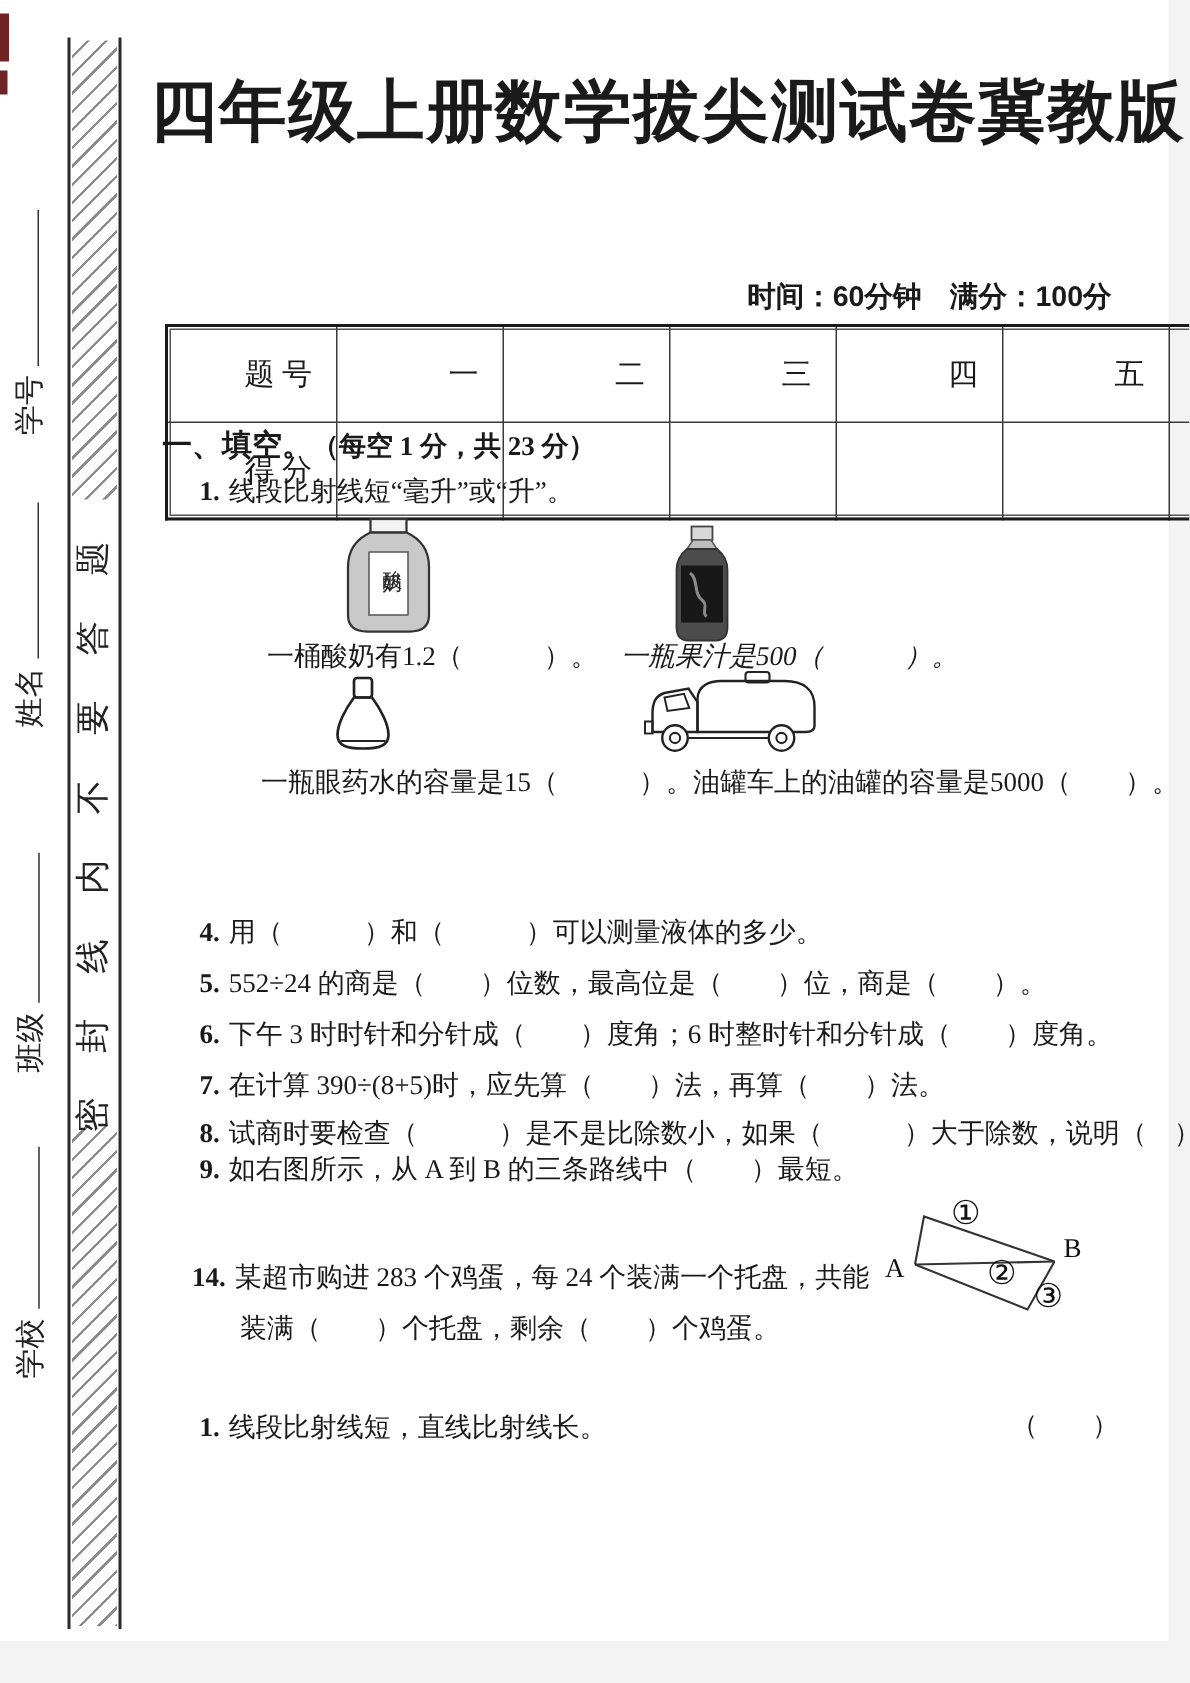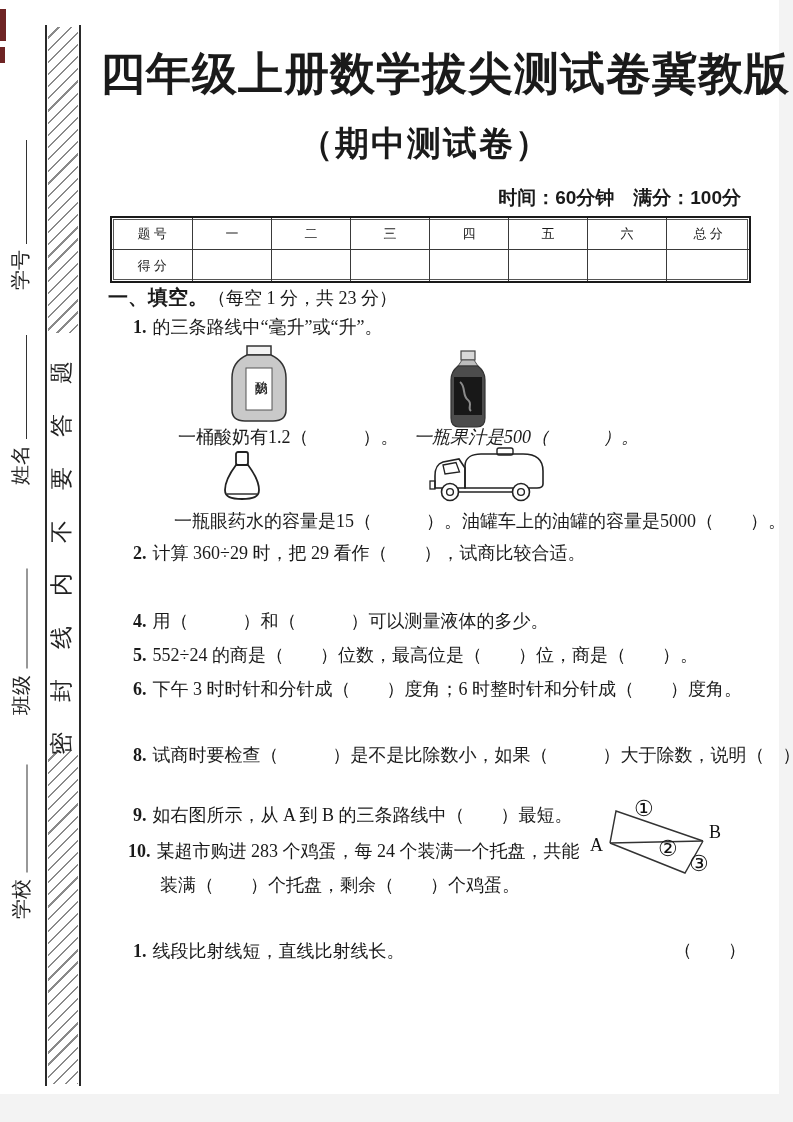--- a/index.html
+++ b/index.html
@@ -60,29 +60,29 @@
   }
 
   
   table.score{
     position:absolute;left:110px;top:216px;width:630px;height:62px;
     border-collapse:collapse;table-layout:fixed;
   }
   table.score,table.score td{border:1px solid #3a3a3a;}
   table.score{border:2px solid #1a1a1a;box-shadow:0 0 0 1px #fff inset,0 0 0 2px #555 inset;}
   table.score td{
-    text-align:center;vertical-align:middle;font-size:13px;height:31px;
-    font-family:"Liberation Serif","DejaVu Serif",serif;padding:0;
+    text-align:right;vertical-align:middle;font-size:20px;height:31px;
+    font-family:"Liberation Serif","DejaVu Serif",serif;padding:16px;
   }
   .colA{width:80px;} .colB{width:78px;} .colH{width:82px;}
 
   
   .line{position:absolute;white-space:nowrap;font-size:18px;line-height:26px;}
   .sec-head{font-family:"Liberation Sans","DejaVu Sans",sans-serif;font-weight:bold;font-size:20px;text-align:center;}
-  .note{font-family:"Liberation Serif","DejaVu Serif",serif;font-weight:normal;font-size:18px;}
+  .note{font-family:"Liberation Serif","DejaVu Serif",serif;font-weight:bold;font-size:18px;}
   .qnum{font-weight:bold;margin-right:6px;}
   .blank-right{position:absolute;left:674px;top:938px;font-size:18px;}
 
   
   .illus{position:absolute;}
   .yogurt{left:228px;top:344px;}
   .yogurt-label-text{
     position:absolute;left:21px;top:26px;width:20px;
     font-size:13px;line-height:1.3;text-align:center;color:#222;
     writing-mode:vertical-rl;letter-spacing:2px;
@@ -108,21 +108,20 @@
   <div class="hatch hatch-top"></div>
   <div class="hatch hatch-bottom"></div>
   <div class="seal-text">密封线内不要答题</div>
 
   <div class="seal-field sf1"><span>学号</span><span class="fline"></span></div>
   <div class="seal-field sf2"><span>姓名</span><span class="fline"></span></div>
   <div class="seal-field sf3"><span>班级</span><span class="fline"></span></div>
   <div class="seal-field sf4"><span>学校</span><span class="fline"></span></div>
 
   <div class="title">四年级上册数学拔尖测试卷冀教版</div>
-  <div class="subtitle">（期中测试卷）</div>
   <div class="info-line">时间：60分钟　满分：100分</div>
 
   <table class="score">
     <tbody>
         <tr>
       <td class="colA">题 号</td>
       <td class="colB">一</td>
       <td class="colB">二</td>
       <td class="colB">三</td>
       <td class="colB">四</td>
@@ -141,21 +140,21 @@
       <td></td>
     </tr>
   </tbody>
     </table>
 
   <div class="line" style="left:108px;top:284px;">
     <span class="sec-head">一、填空。</span><span class="note">（每空 1 分，共 23 分）</span>
   </div>
 
   <div class="line" style="left:133px;top:314px;">
-    <span class="qnum">1.</span><span>的三条路线中“毫升”或“升”。</span>
+    <span class="qnum">1.</span><span>线段比射线短“毫升”或“升”。</span>
   </div>
 
   <div class="illus yogurt">
     <svg width="62" height="80" viewBox="0 0 62 80">
       <rect x="19" y="2" width="24" height="9" fill="#f2f2f2" stroke="#333" stroke-width="1.5"></rect>
       <path d="M19,11 C8,16 4,24 4,34 L4,66 C4,74 9,77 17,77 L45,77 C53,77 58,74 58,66 L58,34 C58,24 54,16 43,11 Z" fill="#c9c9c9" stroke="#333" stroke-width="1.5"></path>
       <rect x="18" y="24" width="26" height="42" fill="#ffffff" stroke="#555" stroke-width="1"></rect>
     </svg>
     <div class="yogurt-label-text">酸奶</div>
   </div>
@@ -191,27 +190,27 @@
       <circle cx="27" cy="46" r="8.5" fill="#fff" stroke="#222" stroke-width="1.6"></circle>
       <circle cx="27" cy="46" r="3.4" fill="none" stroke="#222" stroke-width="1.4"></circle>
       <circle cx="98" cy="46" r="8.5" fill="#fff" stroke="#222" stroke-width="1.6"></circle>
       <circle cx="98" cy="46" r="3.4" fill="none" stroke="#222" stroke-width="1.4"></circle>
       <path d="M36,46 L89,46" fill="none" stroke="#222" stroke-width="1.3"></path>
     </svg>
   </div>
 
   <div class="line" style="left:174px;top:508px;">一瓶眼药水的容量是15（　　　）。油罐车上的油罐的容量是5000（　　）。</div>
 
-  <div class="line" style="left:133px;top:540px;"><span class="qnum">2.</span><span>计算 360÷29 时，把 29 看作（　　），试商比较合适。</span></div>
   <div class="line" style="left:133px;top:608px;"><span class="qnum">4.</span><span>用（　　　）和（　　　）可以测量液体的多少。</span></div>
   <div class="line" style="left:133px;top:642px;text-align:right;"><span class="qnum">5.</span><span>552÷24 的商是（　　）位数，最高位是（　　）位，商是（　　）。</span></div>
   <div class="line" style="left:133px;top:676px;"><span class="qnum">6.</span><span>下午 3 时时针和分针成（　　）度角；6 时整时针和分针成（　　）度角。</span></div>
+  <div class="line" style="left:133px;top:710px;"><span class="qnum">7.</span><span>在计算 390÷(8+5)时，应先算（　　）法，再算（　　）法。</span></div>
   <div class="line" style="left:133px;top:742px;"><span class="qnum">8.</span><span>试商时要检查（　　　）是不是比除数小，如果（　　　）大于除数，说明（　）</span></div>
-  <div class="line" style="left:133px;top:802px;"><span class="qnum">9.</span><span>如右图所示，从 A 到 B 的三条路线中（　　）最短。</span></div>
-  <div class="line" style="left:128px;top:838px;"><span class="qnum">10.</span><span>某超市购进 283 个鸡蛋，每 24 个装满一个托盘，共能</span></div>
+  <div class="line" style="left:133px;top:766px;"><span class="qnum">9.</span><span>如右图所示，从 A 到 B 的三条路线中（　　）最短。</span></div>
+  <div class="line" style="left:128px;top:838px;"><span class="qnum">14.</span><span>某超市购进 283 个鸡蛋，每 24 个装满一个托盘，共能</span></div>
   <div class="line" style="left:160px;top:872px;">装满（　　）个托盘，剩余（　　）个鸡蛋。</div>
 
   <div class="illus route">
     <svg width="205" height="100" viewBox="0 0 205 100">
       <polyline points="22,58 28,26 115,56" fill="none" stroke="#333" stroke-width="1.4"></polyline>
       <line x1="22" y1="58" x2="115" y2="56" stroke="#333" stroke-width="1.4"></line>
       <polyline points="22,58 97,88 115,56" fill="none" stroke="#333" stroke-width="1.4"></polyline>
       <text x="2" y="66" font-size="18" fill="#111">A</text>
       <text x="121" y="53" font-size="18" fill="#111">B</text>
       <text x="46" y="31" font-size="22" fill="#111">①</text>

